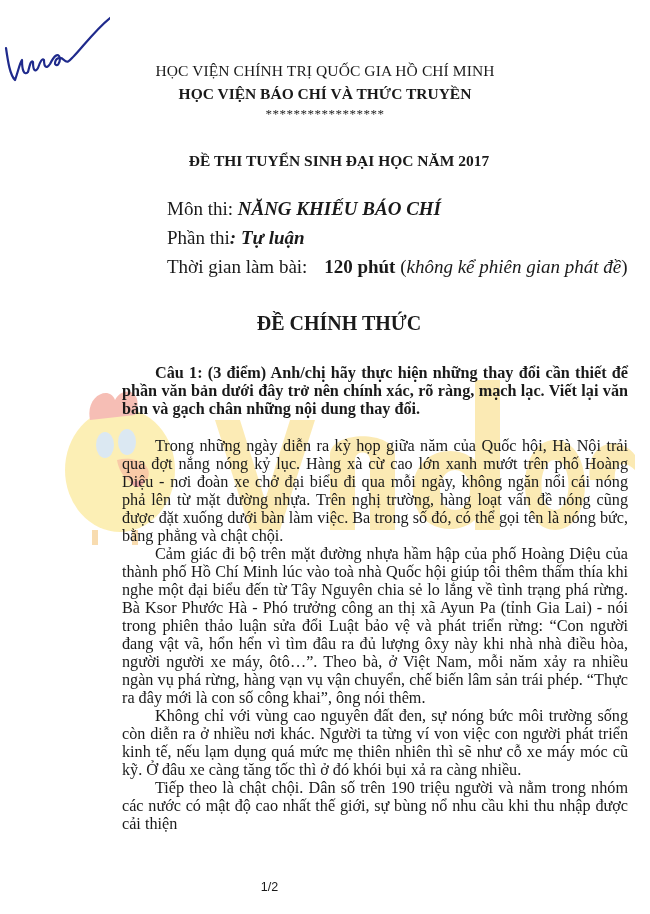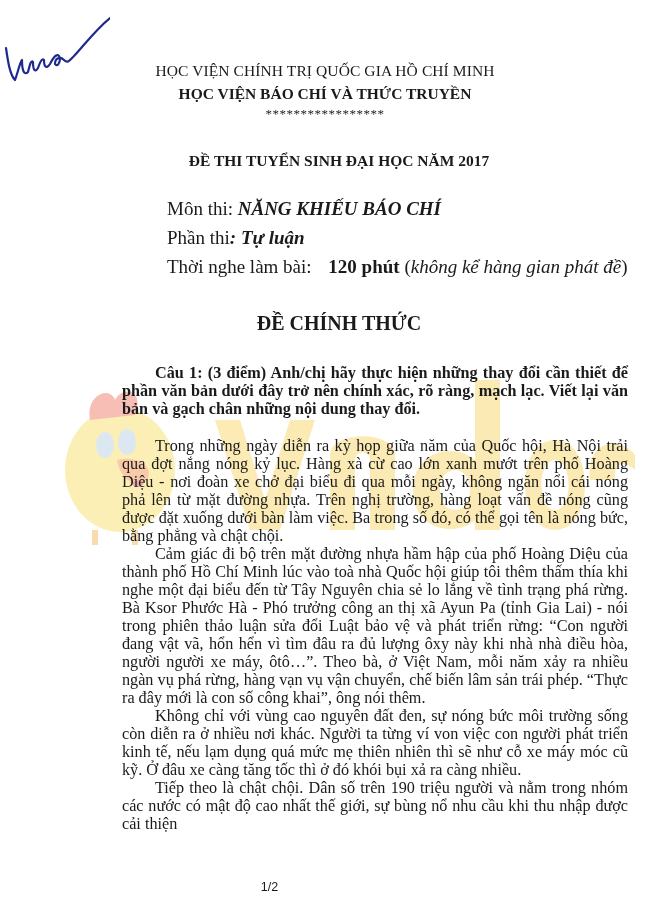--- a/index.html
+++ b/index.html
@@ -59,21 +59,21 @@
 
 <div class="header exam-title">ĐỀ THI TUYỂN SINH ĐẠI HỌC NĂM 2017</div>
 
 <div class="meta m1">
   <span>Môn thi: </span><span class="bi">NĂNG KHIẾU BÁO CHÍ</span>
 </div>
 <div class="meta m2">
   <span>Phần thi</span><span class="bi">: Tự luận</span>
 </div>
 <div class="meta m3">
-  <span>Thời nghe làm bài: </span><span class="b">120 phút</span><span> (</span><span class="i">không kể hàng gian phát đề</span><span>)</span>
+  <span>Thời gian làm bài: </span><span class="b">120 phút</span><span> (</span><span class="i">không kể phiên gian phát đề</span><span>)</span>
 </div>
 
 <div class="header official">ĐỀ CHÍNH THỨC</div>
 
 <div class="body-text q1">
   <p>Câu 1: (3 điểm) Anh/chị hãy thực hiện những thay đổi cần thiết để phần văn bản dưới đây trở nên chính xác, rõ ràng, mạch lạc. Viết lại văn bản và gạch chân những nội dung thay đổi.</p>
 </div>
 
 <div class="body-text para">
   <p>Trong những ngày diễn ra kỳ họp giữa năm của Quốc hội, Hà Nội trải qua đợt nắng nóng kỷ lục. Hàng xà cừ cao lớn xanh mướt trên phố Hoàng Diệu - nơi đoàn xe chở đại biểu đi qua mỗi ngày, không ngăn nổi cái nóng phả lên từ mặt đường nhựa. Trên nghị trường, hàng loạt vấn đề nóng cũng được đặt xuống dưới bàn làm việc. Ba trong số đó, có thể gọi tên là nóng bức, bằng phẳng và chật chội.</p>

